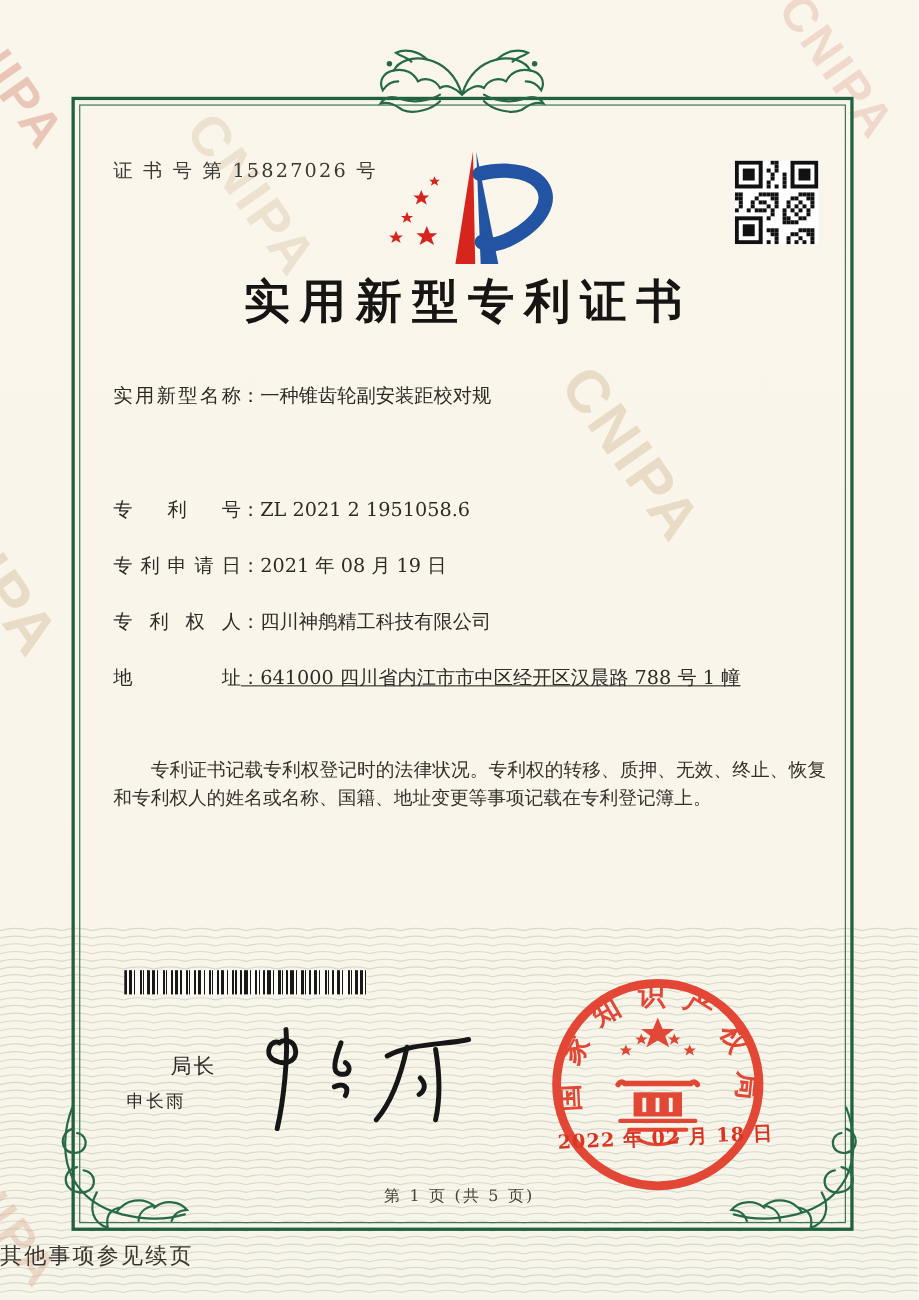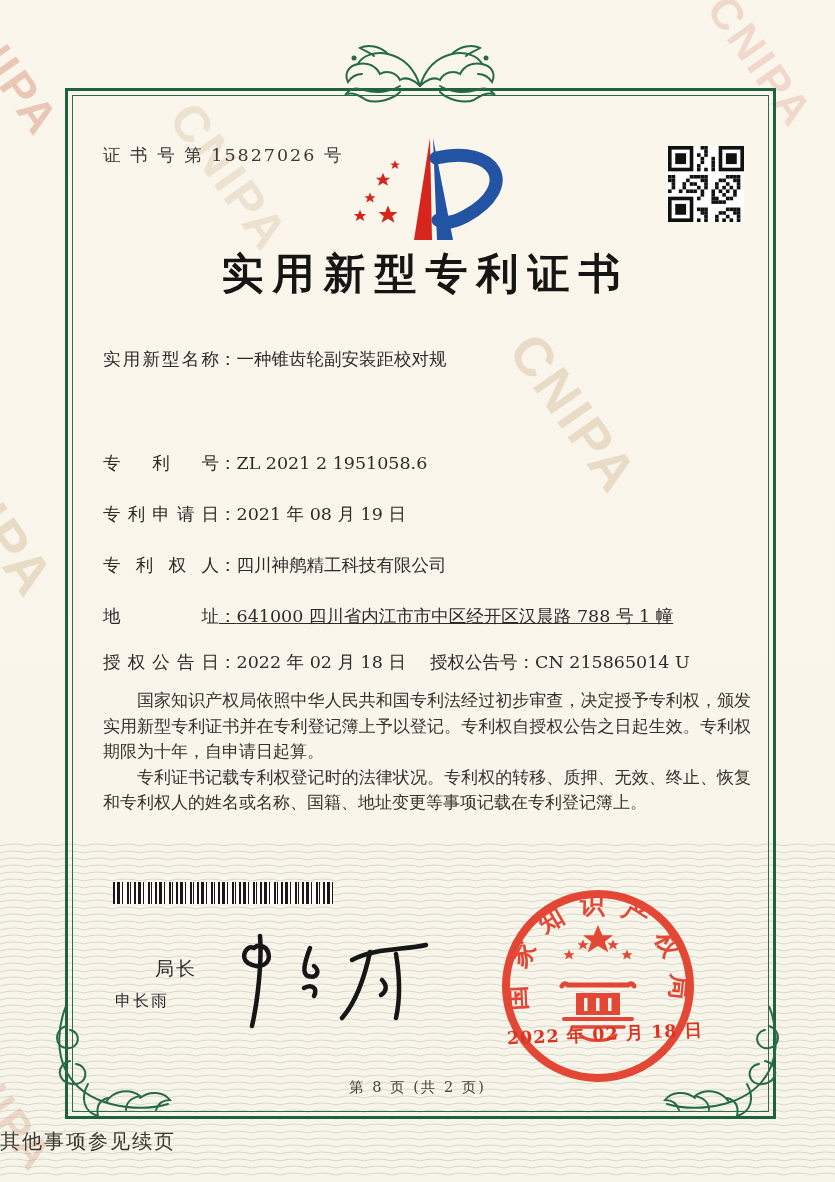--- a/index.html
+++ b/index.html
@@ -289,29 +289,22 @@
   </div>
   <div class="row r-filing">
     <span class="flabel">专利申请日</span><span>：</span><span>2021 年 08 月 19 日</span>
   </div>
   <div class="row r-patentee">
     <span class="flabel">专利权人</span><span>：</span><span>四川神鸼精工科技有限公司</span>
   </div>
   <div class="row r-addr">
     <span class="flabel">地址</span><span>：</span><span>641000 四川省内江市市中区经开区汉晨路 788 号 1 幢</span>
   </div>
-  <div class="row r-grant">
-    <span class="flabel">授权公告日</span><span>：</span><span>2022 年 02 月 18 日</span>
-    <span class="pair2">
-      <span>授权公告号</span><span>：</span><span>CN 215865014 U</span>
-    </span>
-  </div>
 
   <div class="paras">
-    <p>国家知识产权局依照中华人民共和国专利法经过初步审查，决定授予专利权，颁发实用新型专利证书并在专利登记簿上予以登记。专利权自授权公告之日起生效。专利权期限为十年，自申请日起算。</p>
     <p>专利证书记载专利权登记时的法律状况。专利权的转移、质押、无效、终止、恢复和专利权人的姓名或名称、国籍、地址变更等事项记载在专利登记簿上。</p>
   </div>
 
   <div class="barcode"></div>
 
   <div class="sig-title">局长</div>
   <div class="sig-name">申长雨</div>
   <svg id="sig-script" width="215" height="100" viewBox="0 0 215 100">
     <g stroke="#161616" fill="none" stroke-width="4.5" stroke-linecap="round">
       <path d="M30,18 C22,14 16,28 24,33 C36,40 48,34 44,22 C42,16 34,14 30,18"></path>
@@ -348,15 +341,15 @@
       </g>
       <g fill="#fbf5eb">
         <rect x="87" y="113" width="3.5" height="13"></rect>
         <rect x="99" y="113" width="3.5" height="13"></rect>
         <rect x="111" y="113" width="3.5" height="13"></rect>
       </g>
     </g>
   </svg>
   <div class="seal-date">2022 年 02 月 18 日</div>
 
-  <div class="page-info">第 8 页 (共 2 页)</div>
+  <div class="page-info">第 1 页 (共 5 页)</div>
   <div class="continuation">其他事项参见续页</div>
 </div>
 
 </body></html>

